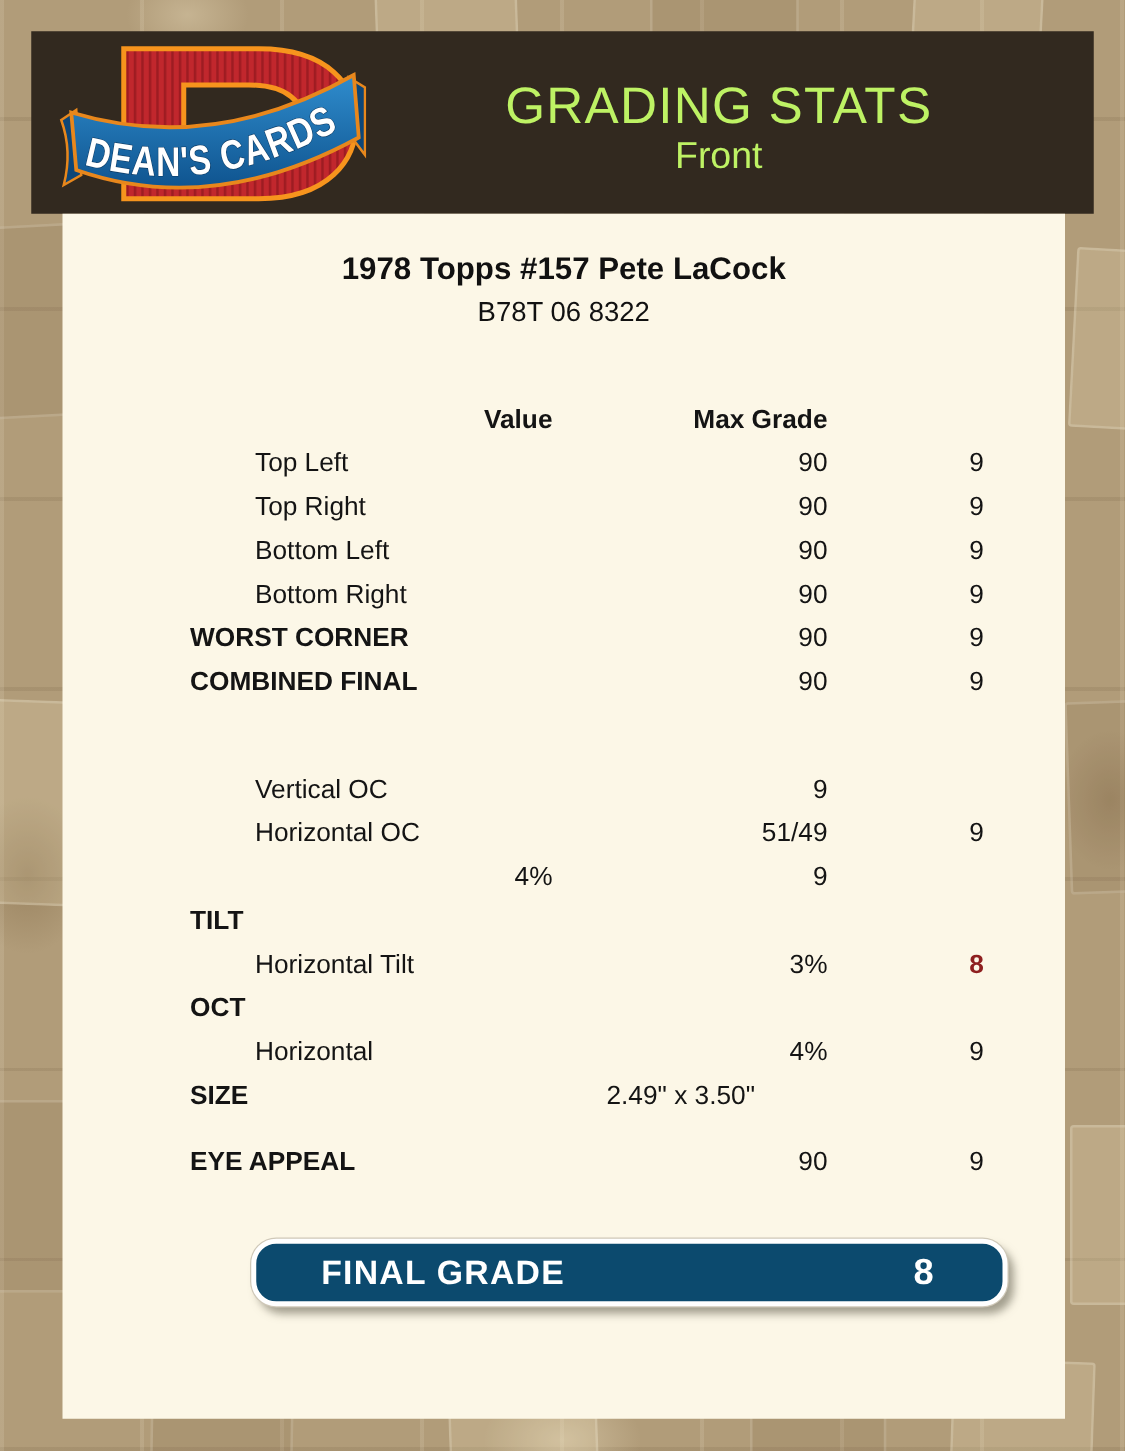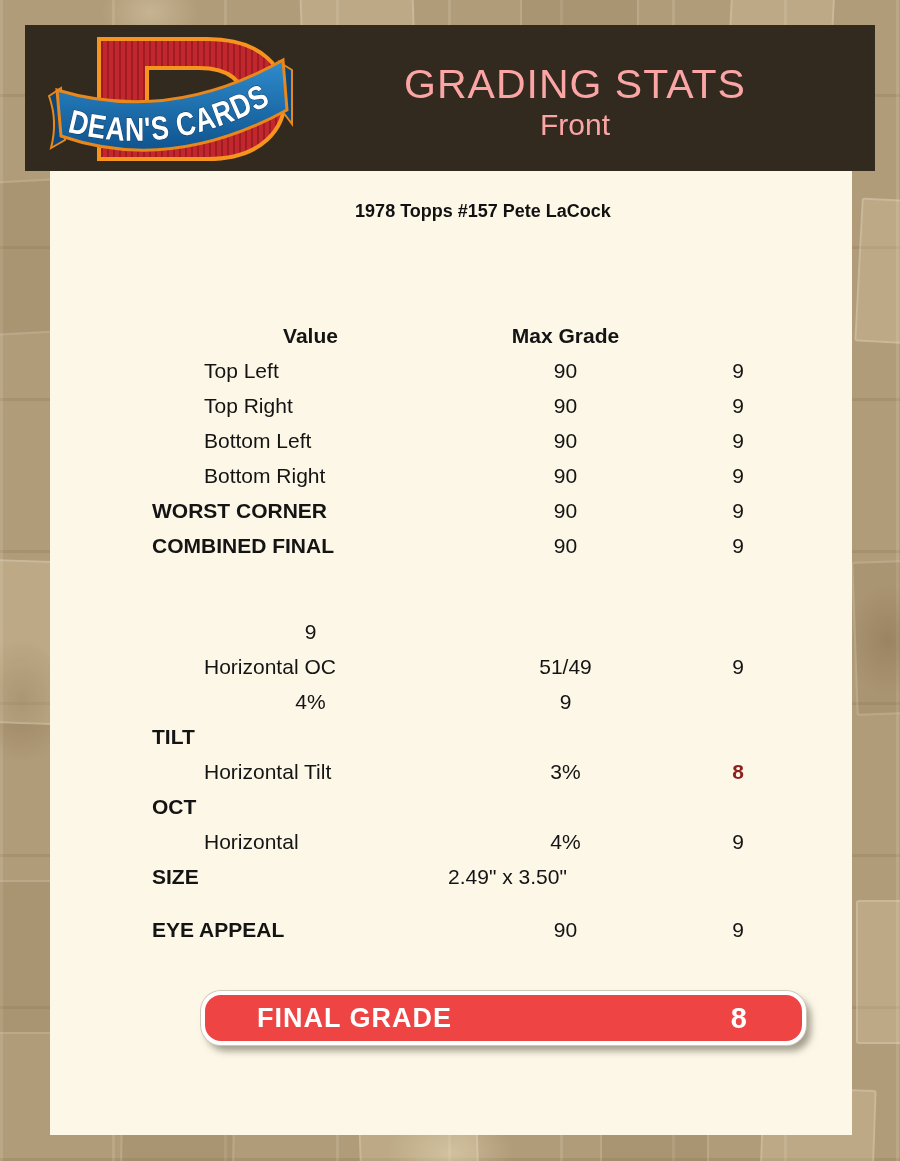--- a/index.html
+++ b/index.html
@@ -14,43 +14,43 @@
       radial-gradient(ellipse 70px 50px at 150px 12px, rgba(236,223,192,0.35), rgba(236,223,192,0) 70%),
       repeating-linear-gradient(90deg, rgba(250,243,225,0.13) 0 3px, rgba(250,243,225,0) 3px 112px),
       repeating-linear-gradient(0deg, rgba(96,76,48,0.13) 0 3px, rgba(96,76,48,0) 3px 152px);
   }
   
   .bgc{position:absolute;border:2px solid rgba(252,245,228,0.20);background:rgba(137,112,78,0.16);border-radius:3px;}
   .bgc.light{background:rgba(233,218,184,0.22);}
   
   .header{position:absolute;left:25px;top:25px;width:850px;height:146px;background:#32291f;}
   .logo{position:absolute;left:22px;top:7px;width:246px;height:138px;}
-  .header-titles{position:absolute;left:268px;right:18px;top:36px;text-align:center;color:#fca5a5;}
+  .header-titles{position:absolute;left:268px;right:18px;top:36px;text-align:center;color:#bef264;}
   .header-title{font-size:41px;line-height:46px;letter-spacing:1px;font-weight:400;}
   .header-subtitle{font-size:30px;line-height:36px;margin-top:0;font-weight:400;}
   
   .panel{position:absolute;left:50px;top:171px;width:802px;height:964px;background:#fcf7e7;}
-  .card-title{position:absolute;top:30px;left:0;width:100%;text-align:center;font-size:18px;font-weight:bold;color:#111;padding-left:32px;}
+  .card-title{position:absolute;top:30px;left:0;width:100%;text-align:center;font-size:25px;font-weight:bold;color:#111;}
   .card-serial{position:absolute;top:66px;left:0;width:100%;text-align:center;font-size:22px;color:#111;}
   
   .stats{position:absolute;left:102px;top:147px;width:648px;}
   .trow{display:grid;grid-template-columns:290px 220px 125px;height:35px;line-height:35px;font-size:21px;color:#141414;}
   .c-label{text-align:left;white-space:nowrap;}
-  .c-value,.c-max{text-align:center;white-space:nowrap;margin-left:27px;}
+  .c-value,.c-max{text-align:right;white-space:nowrap;margin-left:27px;}
   .indent .c-label{padding-left:52px;}
   .hdr .c-label,.hdr .c-value,.hdr .c-max{font-weight:bold;}
   .bold-label .c-label{font-weight:bold;}
   .red{color:#8e1f1f;font-weight:bold;}
   .gap16{margin-top:16px;}
   .gap18{margin-top:18px;}
   .shift{position:relative;left:-58px;}
   
   .final-grade{
     position:absolute;left:151px;top:820px;width:490px;height:46px;
-    background:#ef4444;border:4px solid #ffffff;border-radius:20px;
+    background:#0c4a6e;border:4px solid #ffffff;border-radius:20px;
     box-shadow:0 0 0 1px #cfc8b8, 5px 6px 7px rgba(90,85,70,0.55);
     display:flex;align-items:center;justify-content:space-between;
     padding:0 55px 0 52px;color:#fff;font-weight:bold;
   }
   .fg-label{font-size:27px;letter-spacing:1px;}
   .fg-value{font-size:29px;}
 </style>
 </head>
 <body>
 
@@ -103,20 +103,21 @@
 
   <div class="header-titles">
     <div class="header-title">GRADING STATS</div>
     <div class="header-subtitle">Front</div>
   </div>
 </div>
 
 <div class="panel">
 
   <div class="card-title">1978 Topps #157 Pete LaCock</div>
+  <div class="card-serial">B78T 06 8322</div>
 
   <div class="stats">
 
     <div class="trow hdr">
       <span class="c-value">Value</span>
       <span class="c-max">Max Grade</span>
     </div>
 
     <div class="trow indent">
       <span class="c-label">Top Left</span>
@@ -153,20 +154,21 @@
       <span class="c-value">90</span>
       <span class="c-max">9</span>
     </div>
 
     <div class="trow bold-label gap16">
       <span class="c-value"></span>
       <span class="c-max"></span>
     </div>
 
     <div class="trow indent">
+      <span class="c-label">Vertical OC</span>
       <span class="c-max">9</span>
     </div>
 
     <div class="trow indent">
       <span class="c-label">Horizontal OC</span>
       <span class="c-value">51/49</span>
       <span class="c-max">9</span>
     </div>
 
     <div class="trow indent">

